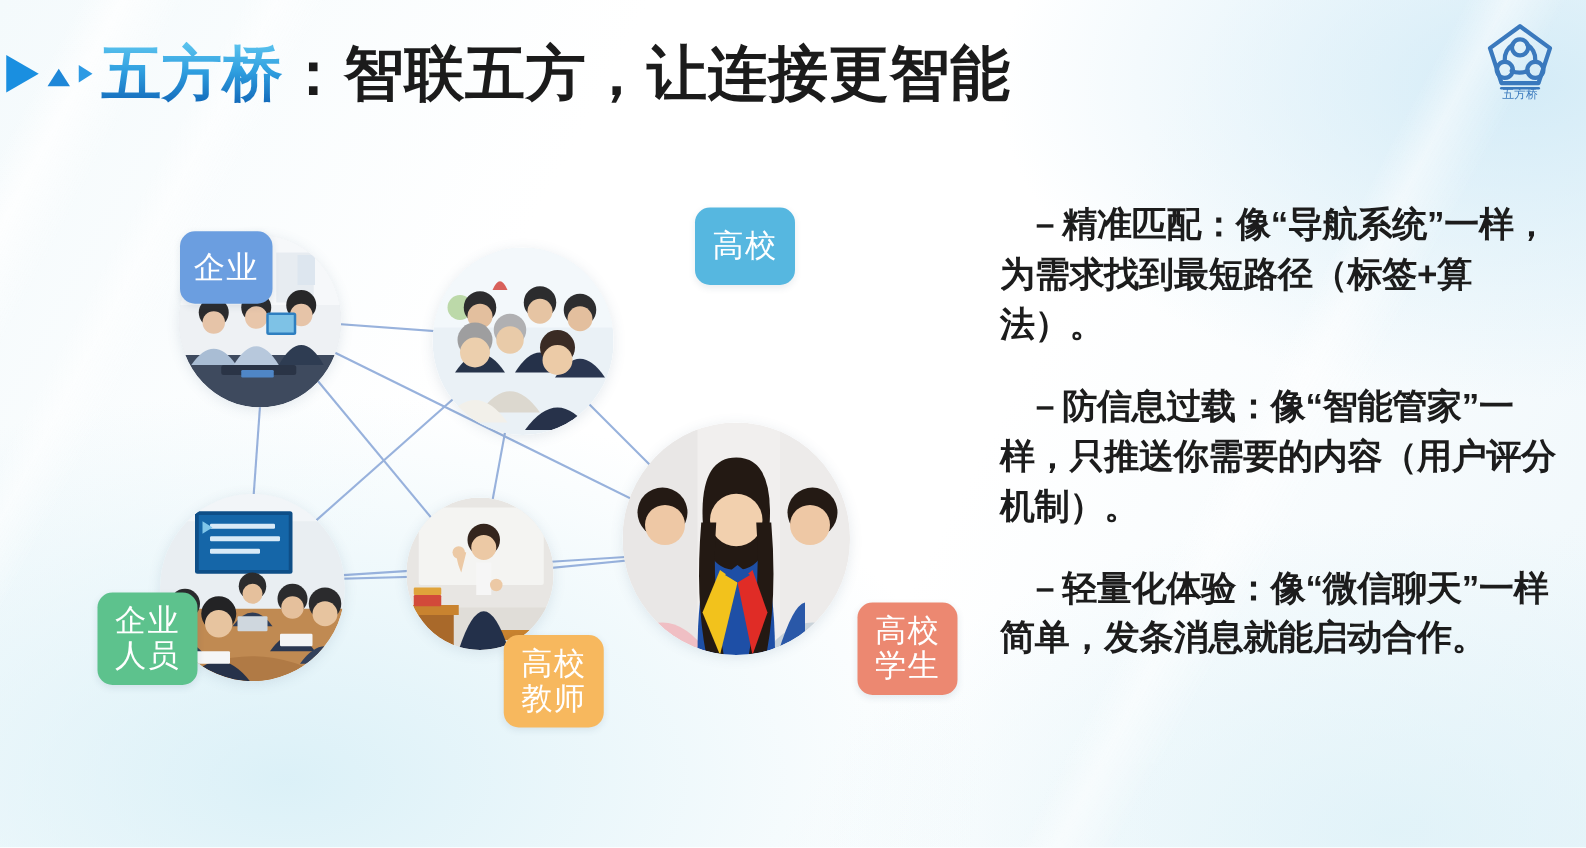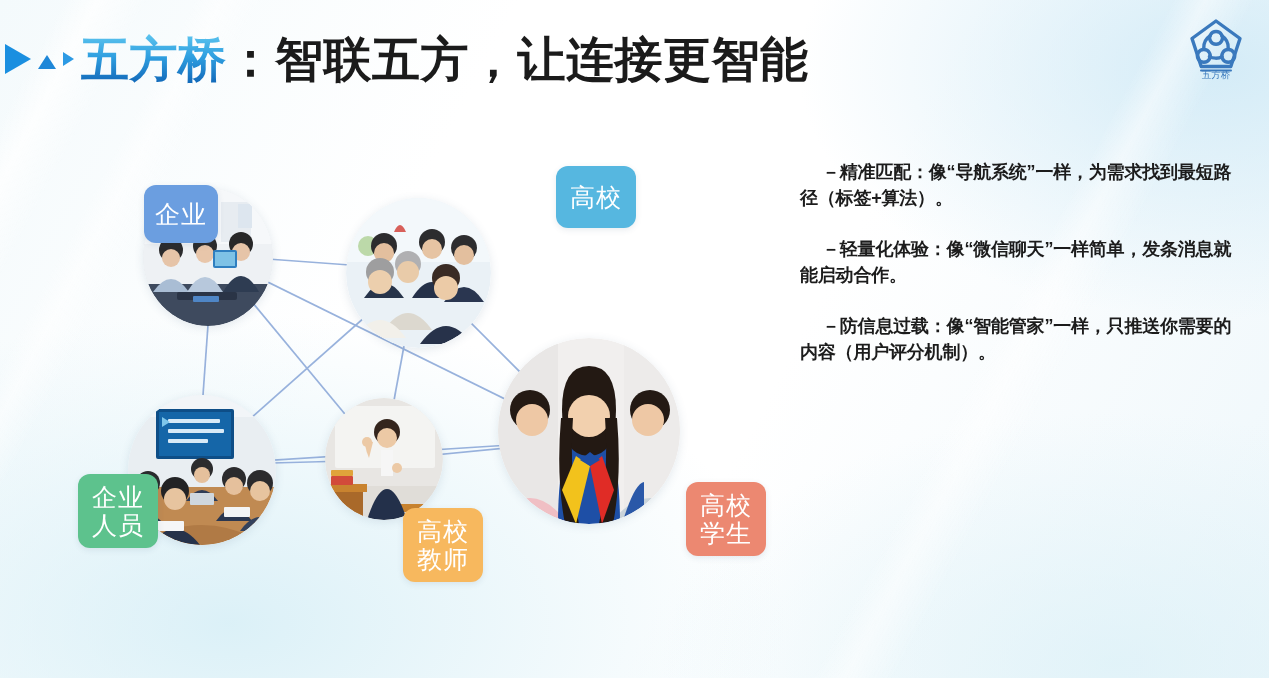--- a/index.html
+++ b/index.html
@@ -71,21 +71,21 @@
     position:absolute;border-radius:12px;color:#fff;
     font-size:25px;font-weight:500;line-height:1.13;
     display:flex;align-items:center;justify-content:center;text-align:center;
     letter-spacing:1px;
     box-shadow:0 2px 6px rgba(40,70,100,.1);
   }
 
   
   .bullets{position:absolute;left:800px;top:160px;width:446px;}
   .bullet{
-    font-size:18px;line-height:1.42;color:#1c1c1c;font-weight:bold;
+    font-size:28px;line-height:1.42;color:#1c1c1c;font-weight:bold;
     margin-bottom:26px;text-indent:22px;letter-spacing:-.2px;
   }
   .bullet:last-child{margin-bottom:0;}
 </style>
 </head>
 <body>
 
 <div class="slide">
   <div class="bg-streaks"></div>
 
@@ -317,16 +317,16 @@
     </div>
 
     <div class="tag" style="left:608px;top:342px;width:80px;height:74px;background:#ec8871;flex-direction:column;">
       <span>高校</span>
       <span>学生</span>
     </div>
   </div>
 
   <div class="bullets">
     <div class="bullet">－精准匹配：像“导航系统”一样，为需求找到最短路径（标签+算法）。</div>
+    <div class="bullet">－防信息过载：像“智能管家”一样，只推送你需要的内容（用户评分机制）。</div>
     <div class="bullet">－轻量化体验：像“微信聊天”一样简单，发条消息就能启动合作。</div>
-    <div class="bullet">－防信息过载：像“智能管家”一样，只推送你需要的内容（用户评分机制）。</div>
   </div>
 </div>
 
 </body></html>

